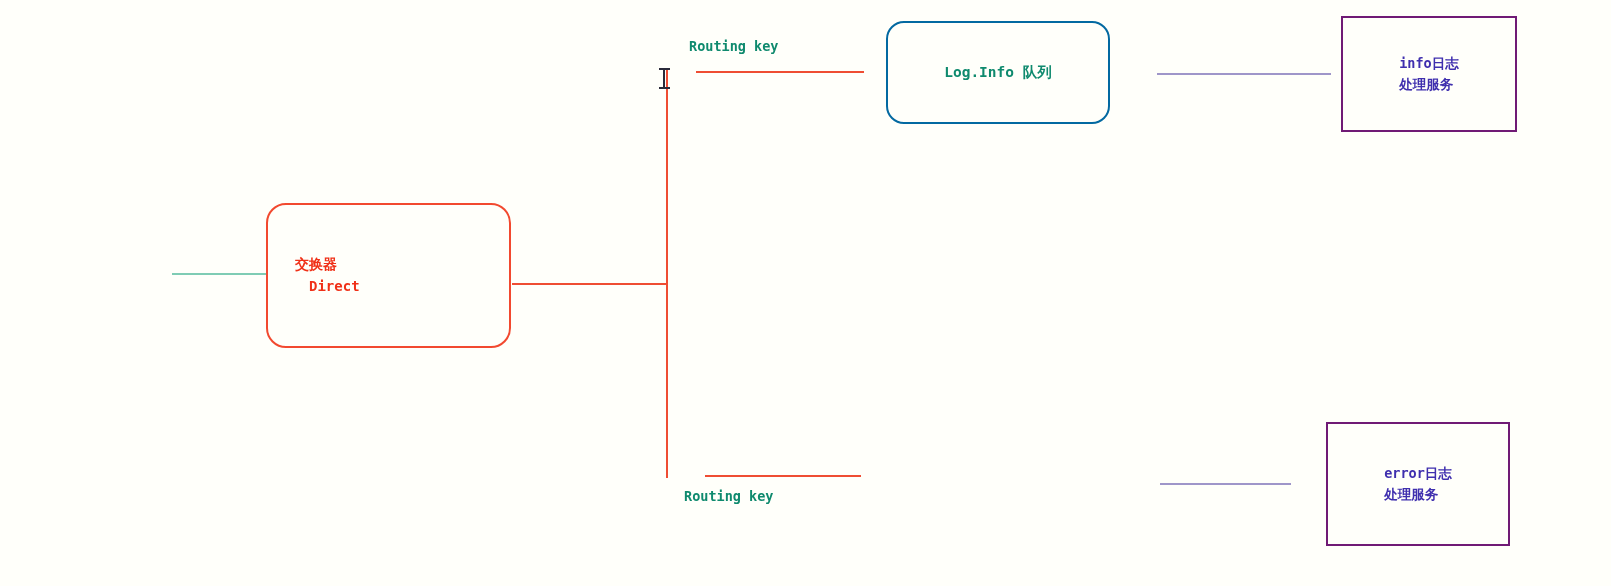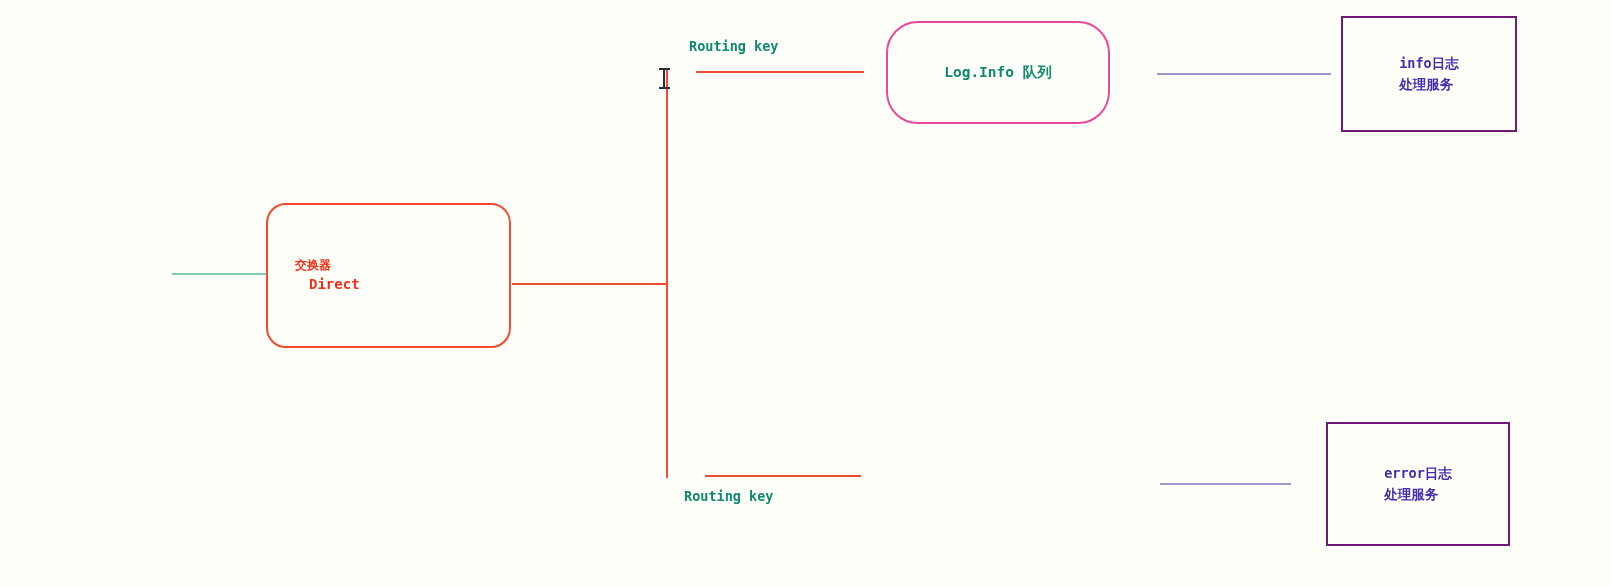--- a/index.html
+++ b/index.html
@@ -48,36 +48,36 @@
     border: 2px solid #f2492f;
     border-radius: 20px;
     justify-content: flex-start;
     padding-left: 27px;
   }
   #exchange-box .label {
     color: #f03017;
     line-height: 1.45;
   }
   #exchange-box .l1 {
-    font-family: Liberation Serif, serif;
-    font-weight: bold;
-    font-size: 12px;
+    font-family: Liberation Mono, monospace;
+    font-weight: bold;
+    font-size: 14px;
     display: block;
   }
   #exchange-box .l2 {
     font-family: "DejaVu Sans Mono", "Liberation Mono", monospace;
     font-weight: bold;
     font-size: 14px;
     display: block;
     padding-left: 14px;
   }
   
   .queue-box {
-    border: 2px solid #ec4899;
-    border-radius: 32px;
+    border: 2px solid #0369a1;
+    border-radius: 18px;
     justify-content: center;
   }
   .queue-box .label {
     color: #0f8a6e;
     font-family: "DejaVu Sans Mono", "Liberation Mono", monospace;
     font-weight: bold;
     font-size: 14.5px;
     white-space: nowrap;
   }
   #queue-info-box {

